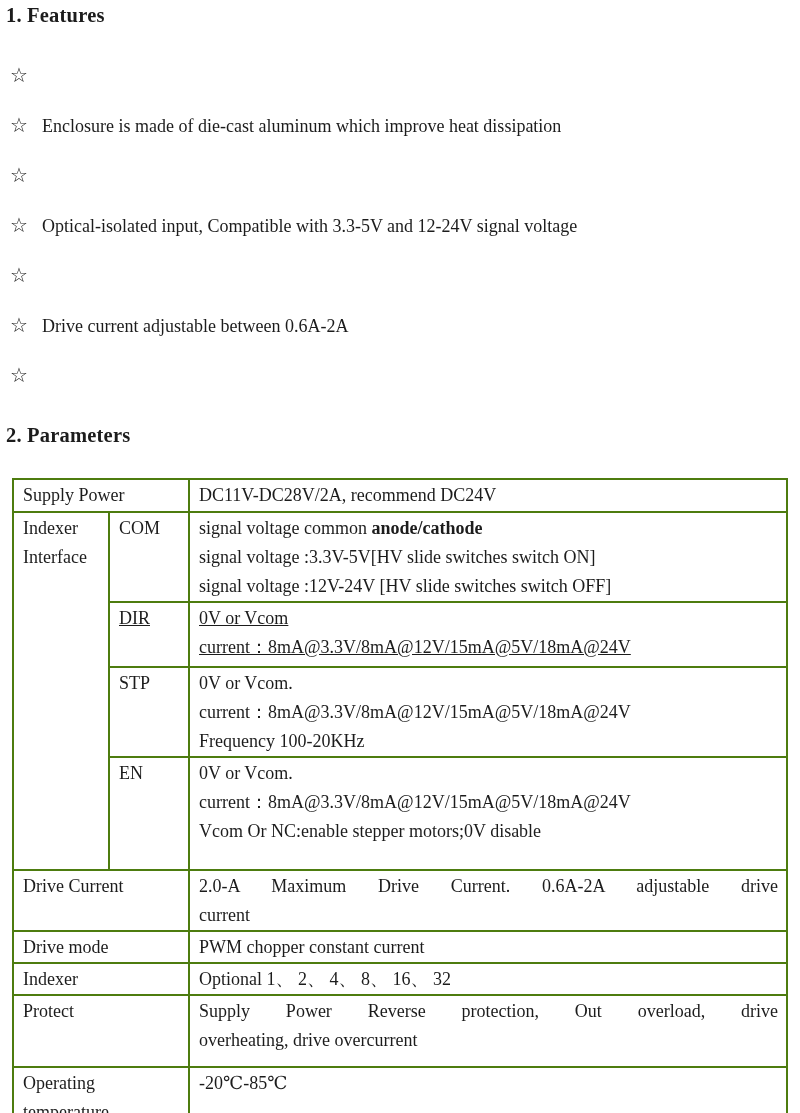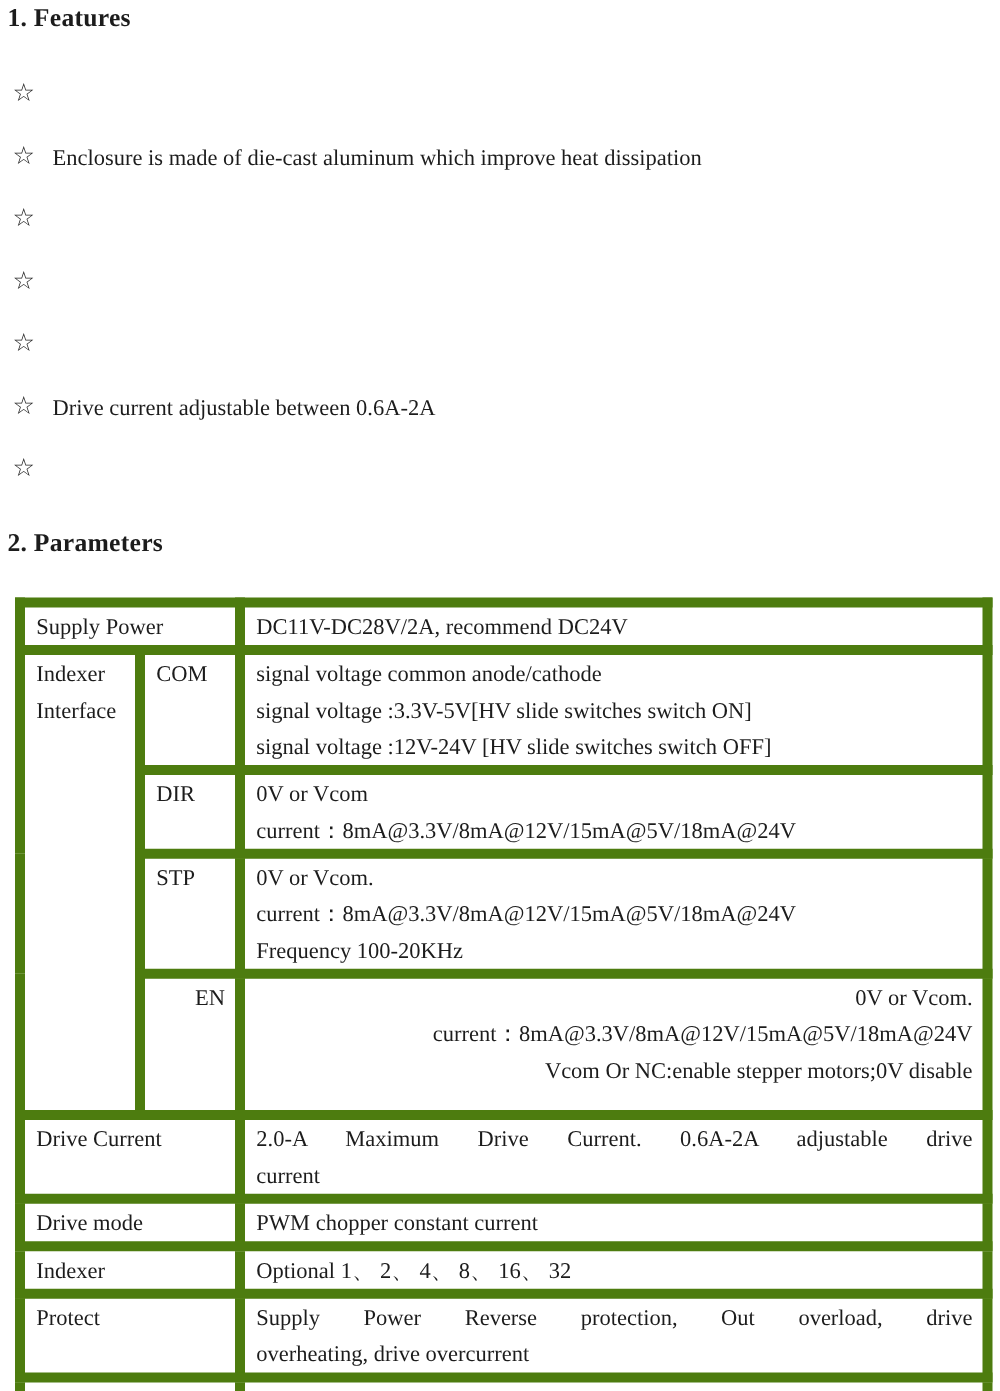--- a/index.html
+++ b/index.html
@@ -49,62 +49,63 @@
   table.params {
     position: absolute;
     left: 12px;
     top: 478px;
     width: 774px;
     border-collapse: collapse;
     table-layout: fixed;
     font-size: 18px;
   }
   table.params td {
-    border: 8px solid #4d7c0f;
+    border: 2px solid #4d7c0f;
     vertical-align: top;
     line-height: 29px;
     padding: 1px 8px 0 9px;
     overflow: hidden;
   }
   td.signal-cell { padding-left: 12px; }
   td.ii-label-cell { padding-top: 39px; }
   tr.r-supply  { height: 33px; }
   tr.r-com     { height: 87px; }
-  tr.r-dir     { height: 65px; }
+  tr.r-dir     { height: 65px; text-decoration: underline; }
   tr.r-stp     { height: 90px; }
-  tr.r-en      { height: 113px; text-align: right; }
+  tr.r-en      { height: 113px; }
   tr.r-dcur    { height: 60px; }
   tr.r-dmode   { height: 24px; }
   tr.r-idx     { height: 20px; }
-  tr.r-prot    { height: 62px; }
+  tr.r-prot    { height: 72px; }
   tr.r-otemp   { height: 62px; margin-top: 28px; }
   .jline {
     text-align: justify;
     text-align-last: justify;
   }
-  b { font-weight: normal; }
+  b { font-weight: bold; }
 </style>
 </head>
 <body>
 
 <div class="section-heading" id="features-heading">1. Features</div>
 
 <div class="bullet-list">
   <div class="bullet-item">
     <span class="star">☆</span>
   </div>
   <div class="bullet-item">
     <span class="star">☆</span>
     <span>Enclosure is made of die-cast aluminum which improve heat dissipation</span>
   </div>
   <div class="bullet-item">
     <span class="star">☆</span>
   </div>
   <div class="bullet-item">
     <span class="star">☆</span>
+    <span>Optical-isolated input, Compatible with 3.3-5V and 12-24V signal voltage</span>
   </div>
   <div class="bullet-item">
     <span class="star">☆</span>
   </div>
   <div class="bullet-item">
     <span class="star">☆</span>
     <span>Drive current adjustable between 0.6A-2A</span>
   </div>
   <div class="bullet-item">
     <span class="star">☆</span>

